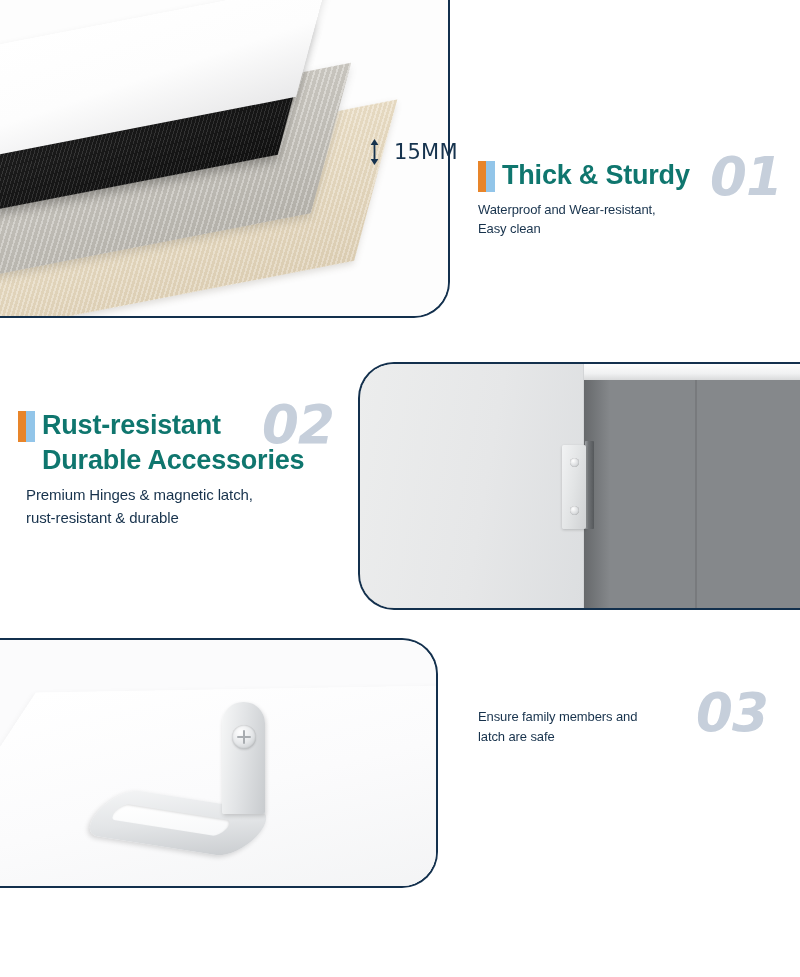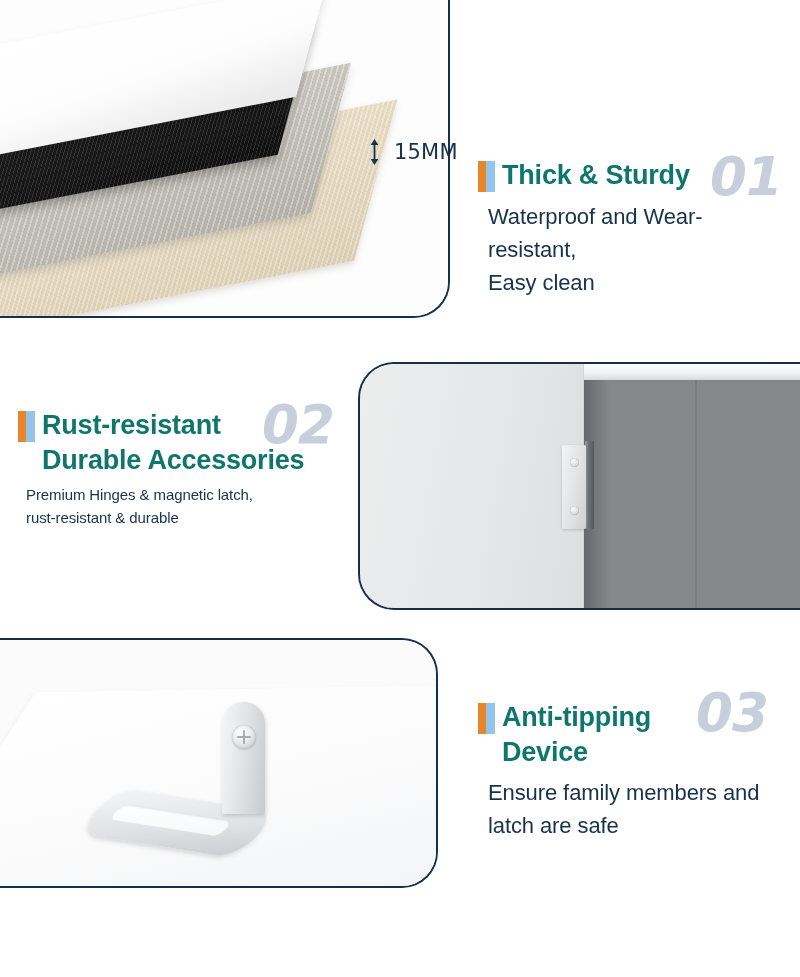--- a/index.html
+++ b/index.html
@@ -327,22 +327,21 @@
     line-height: 1.28;
     letter-spacing: -.2px;
     white-space: nowrap;
   }
   #feature-two-text .feature-title { font-size: 27px; }
 
   .feature-desc {
     position: relative;
     z-index: 2;
     margin-top: 7px;
-    margin-left: 10px;
-    font-size: 22px;
+    font-size: 13px;
     line-height: 1.5;
     color: #17324c;
     letter-spacing: -.1px;
   }
   #feature-two-text .feature-desc { margin-left: 8px; font-size: 15px; }
 </style>
 </head>
 <body>
 
 <div id="page">
@@ -419,29 +418,19 @@
       <div id="bracket-surface"></div>
       <div id="bracket-foot"></div>
       <div id="bracket-slot"></div>
       <div id="bracket-vertical"></div>
       <div id="bracket-screw"></div>
     </div>
   </div>
 
   <div class="feature-text" id="feature-three-text">
     <div class="watermark-number" id="watermark-three">03</div>
-    <div class="heading-row">
-      <span class="accent-marker">
-        <span class="accent-bar-blue"></span>
-        <span class="accent-bar-orange"></span>
-      </span>
-      <div>
-        <div class="feature-title">Anti-tipping</div>
-        <div class="feature-title">Device</div>
-      </div>
-    </div>
     <div class="feature-desc">
       <div>Ensure family members and</div>
       <div>latch are safe</div>
     </div>
   </div>
 
 </div>
 
 </body></html>

